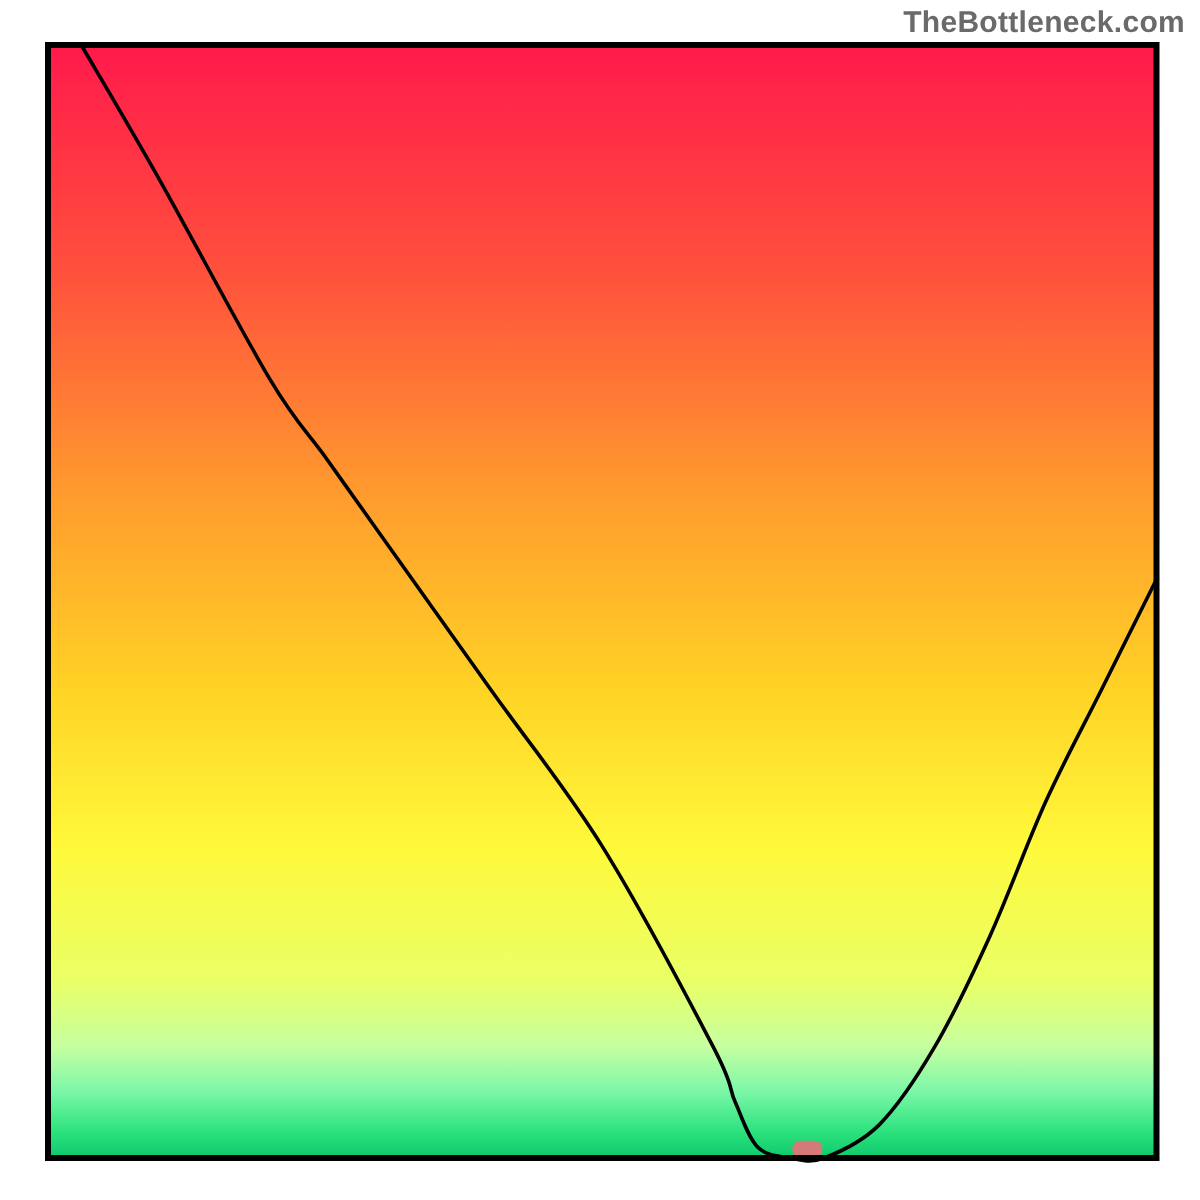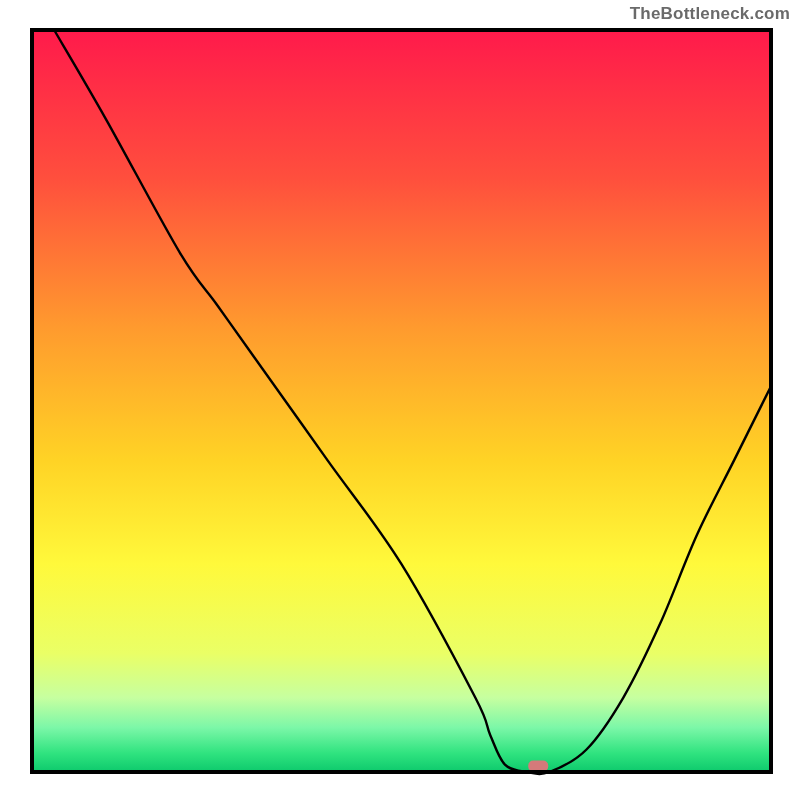--- a/index.html
+++ b/index.html
@@ -13,21 +13,21 @@
   .stage {
     position: relative;
     width: 800px;
     height: 800px;
   }
   .watermark {
     position: absolute;
     top: 4px;
     right: 10px;
     color: #6a6a6a;
-    font-size: 17px;
+    font-size: 20px;
     font-weight: 600;
     letter-spacing: 0.2px;
   }
   svg.chart {
     position: absolute;
     left: 0;
     top: 0;
   }
 </style>
 </head>

